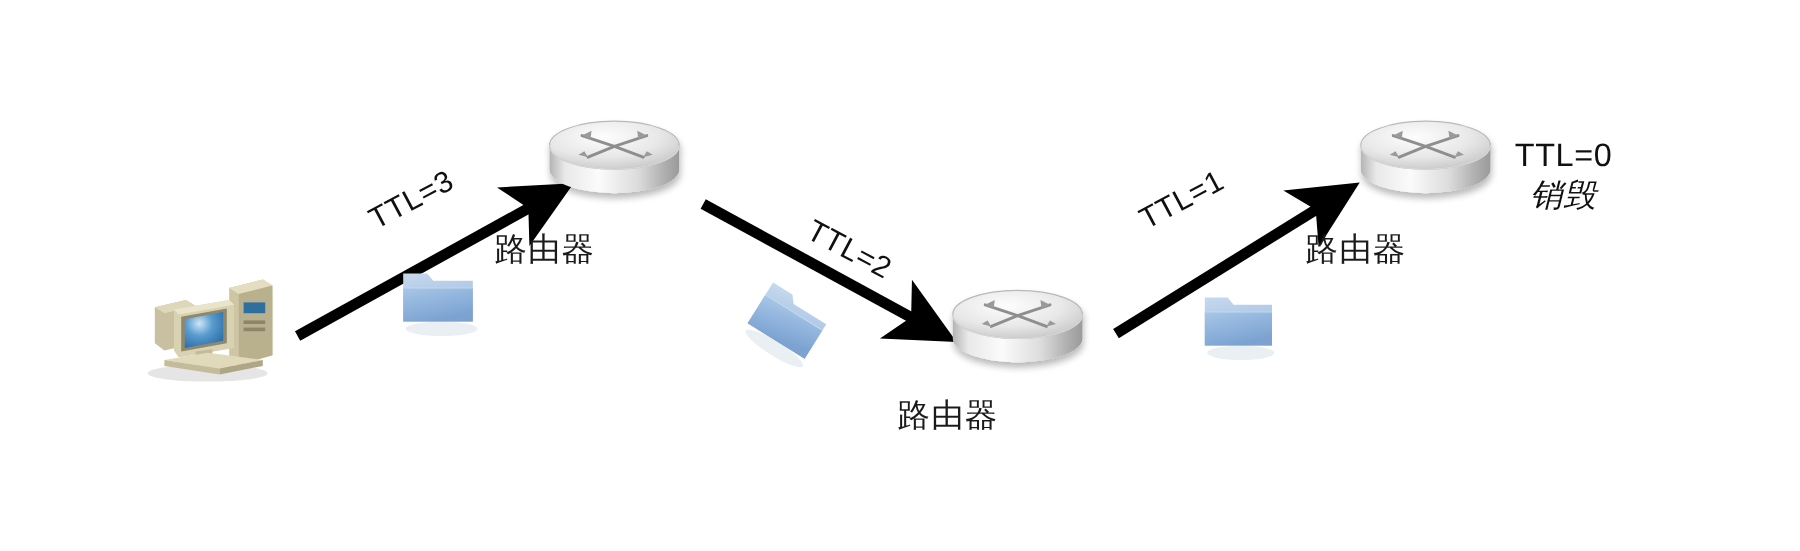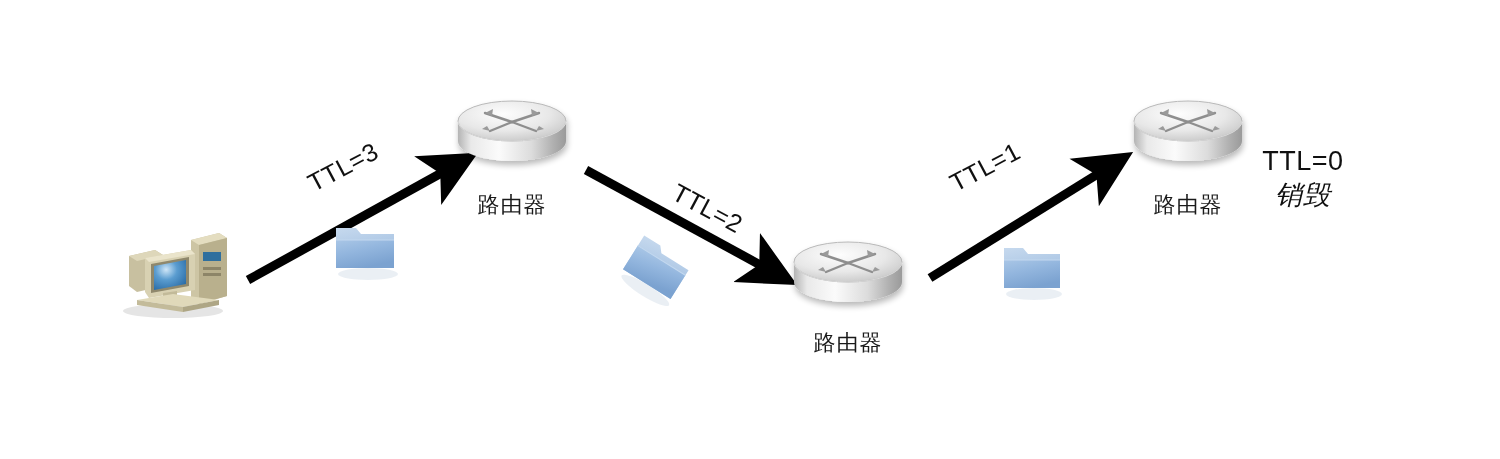--- a/index.html
+++ b/index.html
@@ -15,46 +15,44 @@
     width: 1500px;
     height: 459px;
     background: #ffffff;
     overflow: hidden;
   }
   .node {
     position: absolute;
   }
   .node-label {
     position: absolute;
-    font-size: 22px;
+    font-size: 27px;
     color: #1a1a1a;
     font-weight: 400;
     white-space: nowrap;
-    text-align: center;
     letter-spacing: 1px;
   }
   .ttl-label {
     position: absolute;
     font-size: 25px;
     color: #101010;
     white-space: nowrap;
     font-weight: 400;
     letter-spacing: 0.5px;
   }
   .destroy-block {
     position: absolute;
     text-align: center;
     white-space: nowrap;
     color: #101010;
   }
   .destroy-line1 {
     font-size: 27px;
     line-height: 34px;
     letter-spacing: 0.5px;
-    margin-top: 32px;
   }
   .destroy-line2 {
     font-size: 27px;
     line-height: 34px;
     letter-spacing: 1px;
     font-style: italic;
   }
   .arrow-layer, .icon-svg {
     position: absolute;
     top: 0;

